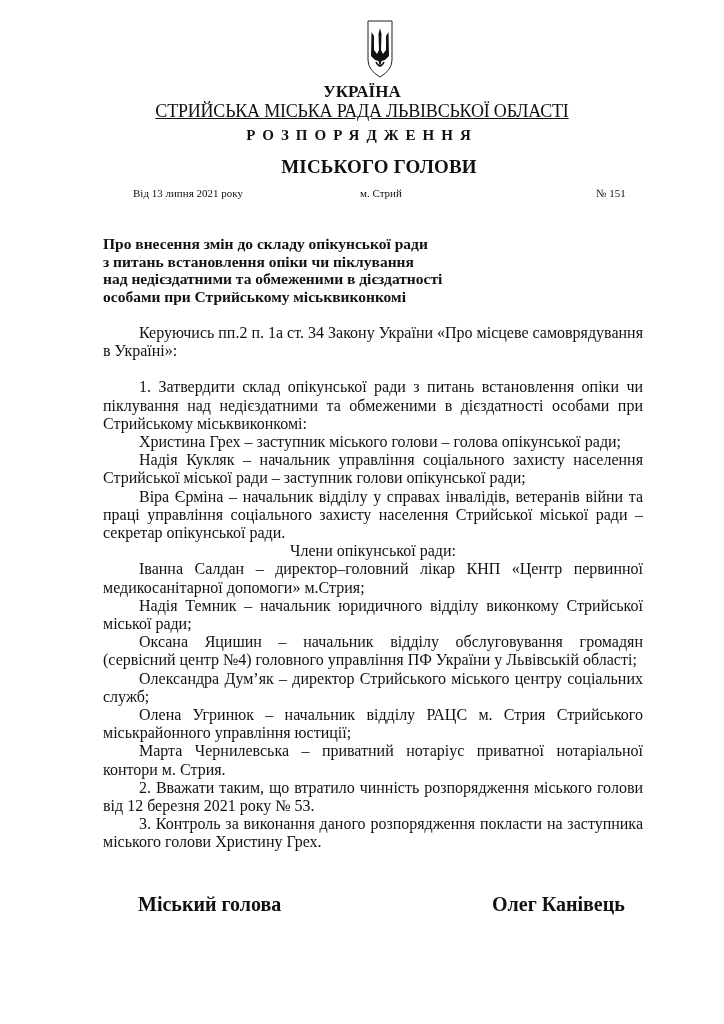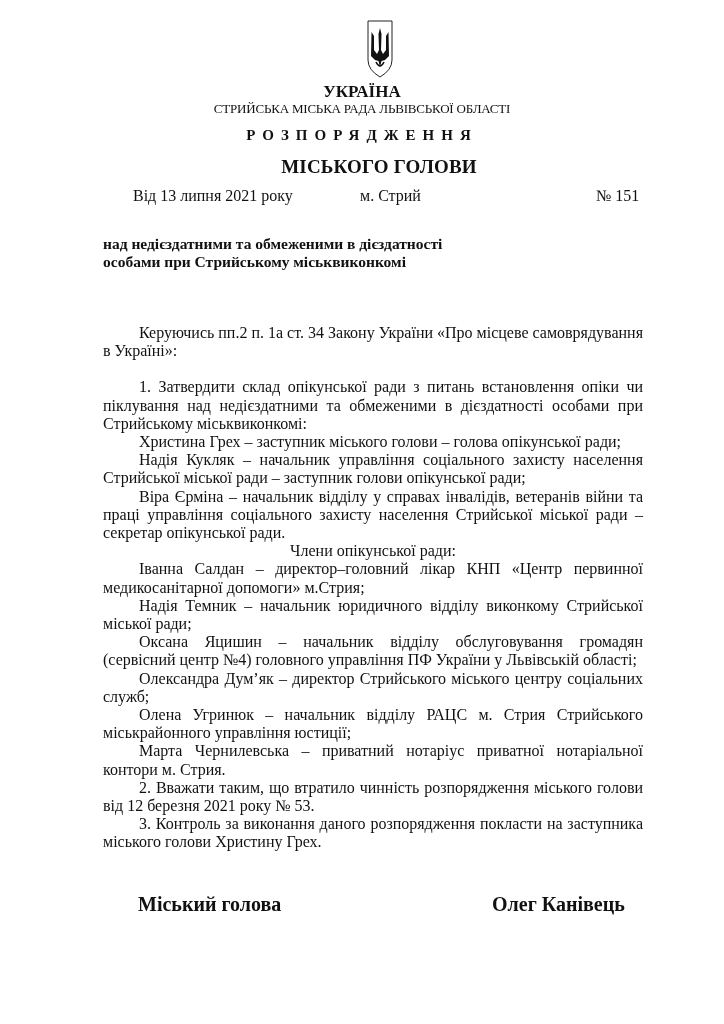--- a/index.html
+++ b/index.html
@@ -6,24 +6,24 @@
   body {
     width: 724px; height: 1024px; position: relative; overflow: hidden;
     font-family: "Liberation Serif", "DejaVu Serif", serif;
     color: #111111;
   }
   .emblem {
     position: absolute; left: 367px; top: 20px; width: 26px; height: 58px;
   }
   .center { position: absolute; left: 0; width: 724px; text-align: center; }
   .country { top: 82px; font-size: 17px; font-weight: bold; }
-  .council { top: 101px; font-size: 13px; letter-spacing: -0.2px; }
+  .council { top: 101px; font-size: 18px; letter-spacing: -0.2px; text-decoration: underline; }
   .doctype { top: 127px; font-size: 15px; font-weight: bold; letter-spacing: 7px; }
   .mayor { top: 156px; font-size: 19px; font-weight: bold; letter-spacing: 0.2px; margin-left: 17px; }
-  .meta { position: absolute; top: 187px; font-size: 16px; }
+  .meta { position: absolute; top: 187px; font-size: 11px; }
   .meta-date { left: 133px; }
   .meta-city { left: 360px; }
   .meta-num { left: 596px; }
 
   .subject {
     position: absolute; left: 103px; top: 235px; width: 360px;
     font-size: 15.5px; font-weight: bold; line-height: 17.5px;
   }
   .subject div { white-space: nowrap; }
 
@@ -51,20 +51,22 @@
 <div class="center country">УКРАЇНА</div>
 <div class="center council">СТРИЙСЬКА МІСЬКА РАДА ЛЬВІВСЬКОЇ ОБЛАСТІ</div>
 <div class="center doctype">РОЗПОРЯДЖЕННЯ</div>
 <div class="center mayor">МІСЬКОГО ГОЛОВИ</div>
 
 <div class="meta meta-date">Від 13 липня 2021 року</div>
 <div class="meta meta-city">м. Стрий</div>
 <div class="meta meta-num">№ 151</div>
 
 <div class="subject">
+  <div>Про внесення змін до  складу опікунської ради</div>
+  <div>з питань встановлення опіки чи піклування</div>
   <div>над недієздатними та обмеженими в дієздатності</div>
   <div>особами при Стрийському міськвиконкомі</div>
 </div>
 
 <div class="body">
   <p class="p">Керуючись пп.2 п. 1а ст. 34 Закону України «Про місцеве самоврядування в Україні»:</p>
   <div class="gap"></div>
   <p class="p">1. Затвердити склад опікунської ради з питань встановлення опіки чи піклування над недієздатними та обмеженими в дієздатності особами при Стрийському міськвиконкомі:</p>
   <p class="p">Христина Грех – заступник міського голови – голова опікунської ради;</p>
   <p class="p">Надія Кукляк – начальник управління  соціального захисту населення Стрийської міської ради – заступник голови опікунської  ради;</p>

